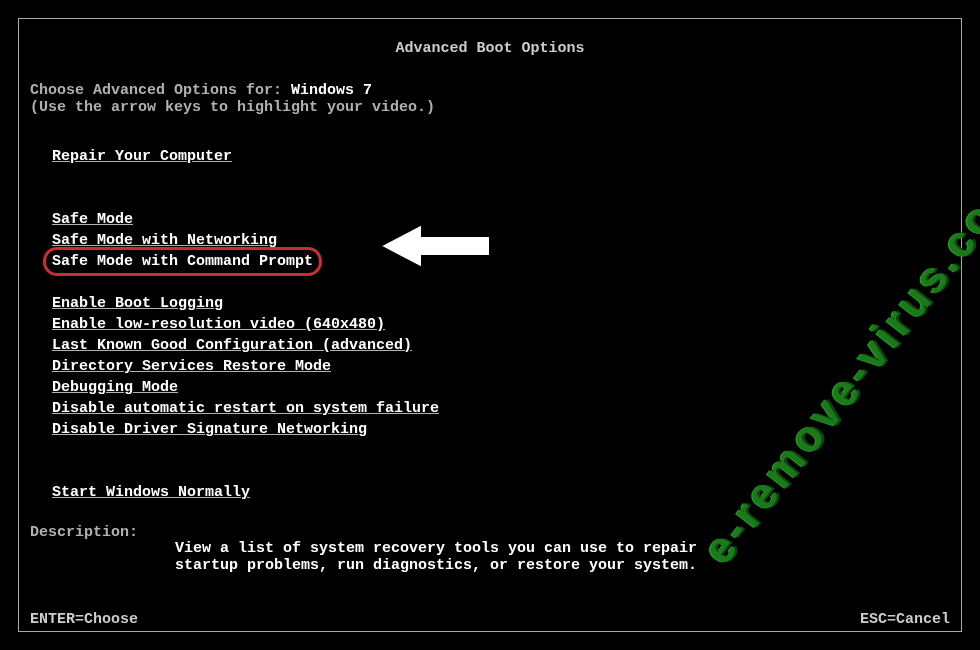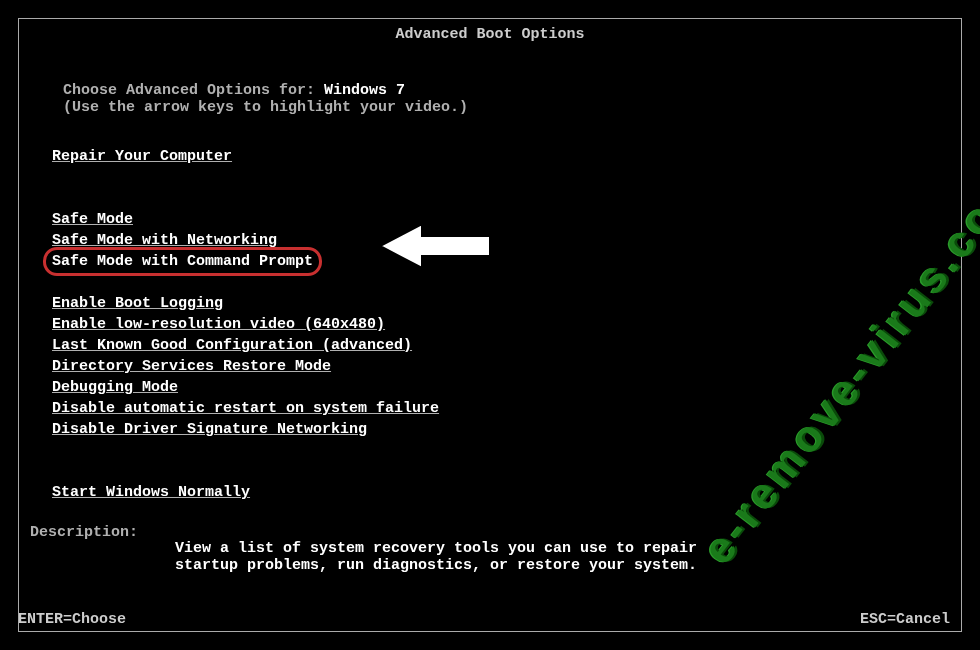--- a/index.html
+++ b/index.html
@@ -21,31 +21,30 @@
     .screen {
       position: absolute;
       top: 18px;
       left: 18px;
       right: 18px;
       bottom: 18px;
       border: 1px solid #aaa;
     }
     .title {
       position: absolute;
-      top: 26px;
+      top: 40px;
       left: 0;
       right: 0;
       text-align: center;
       color: #ccc;
     }
     .intro {
       position: absolute;
       top: 82px;
       left: 30px;
-      margin-left: 33px;
     }
     .intro .os {
       color: #fff;
     }
     .menu {
       position: absolute;
       top: 146px;
       left: 52px;
       text-decoration: underline;
     }
@@ -83,21 +82,21 @@
     }
     .description .text {
       display: inline-block;
       color: #fff;
       max-width: 560px;
       margin-top: 16px;
     }
     .footer {
       position: absolute;
       bottom: 22px;
-      left: 18px;
+      left: 30px;
       right: 30px;
       color: #ccc;
     }
     .footer .right {
       position: absolute;
       right: 0;
       margin-left: 20px;
     }
     .arrow {
       position: absolute;

